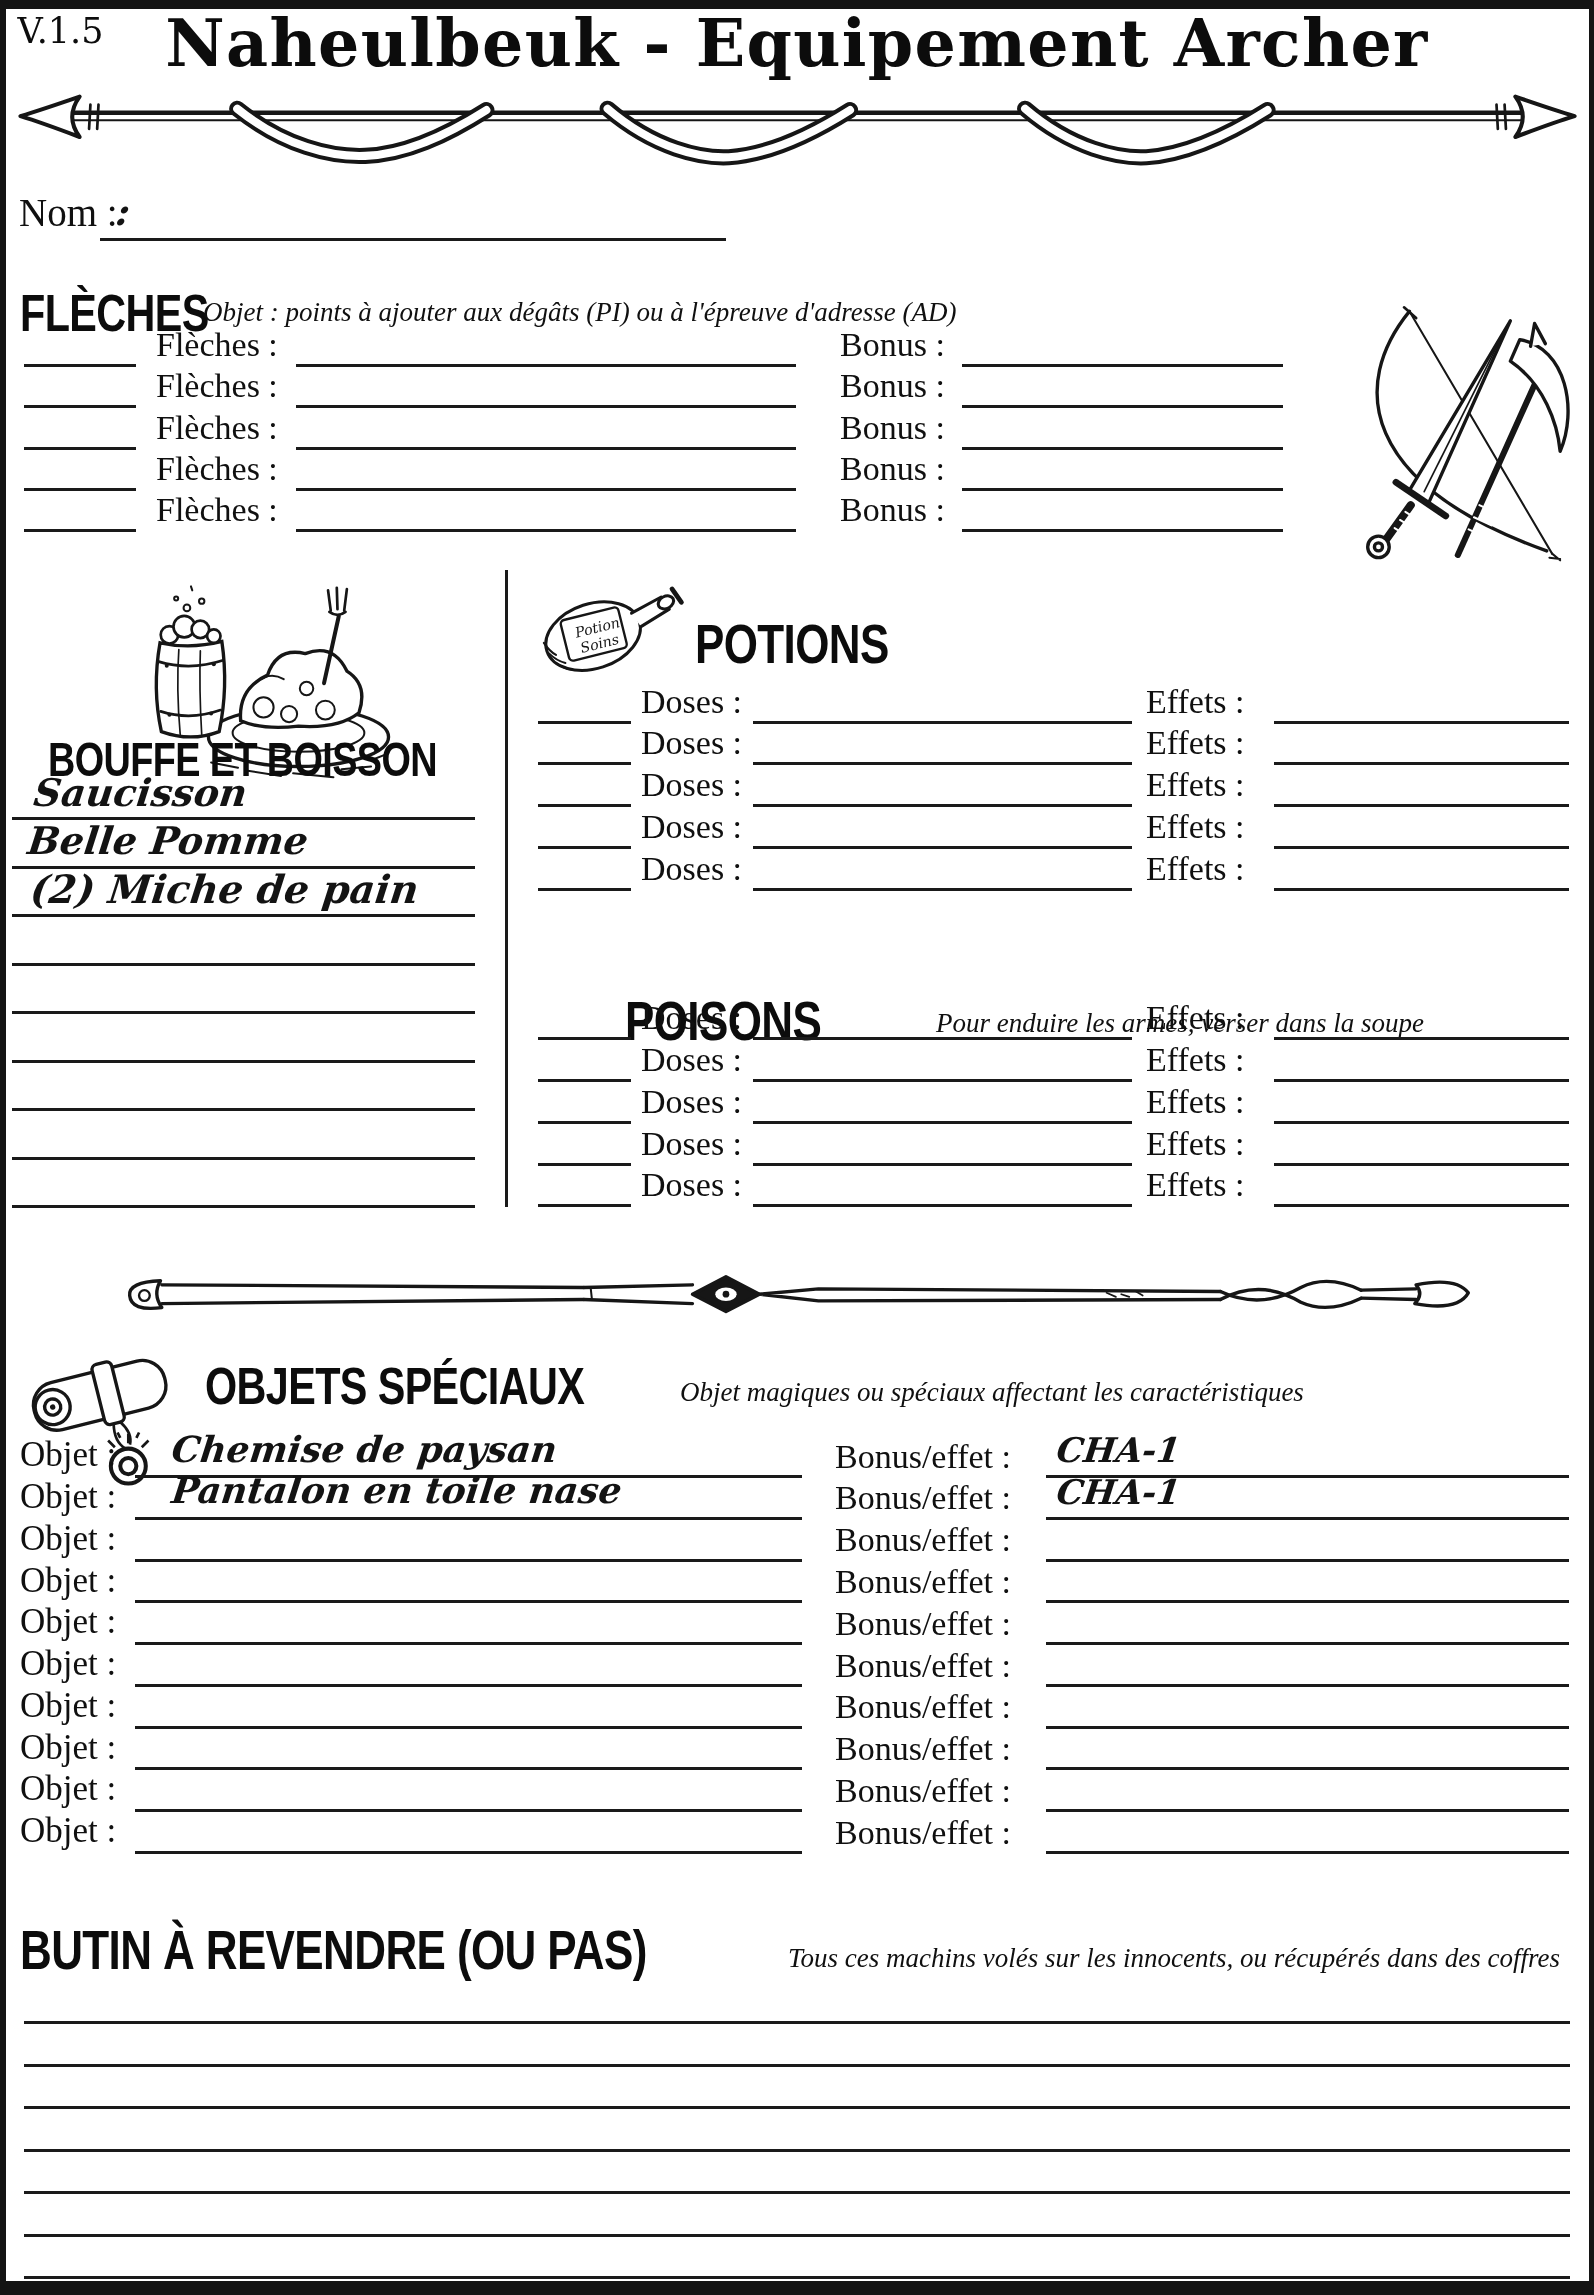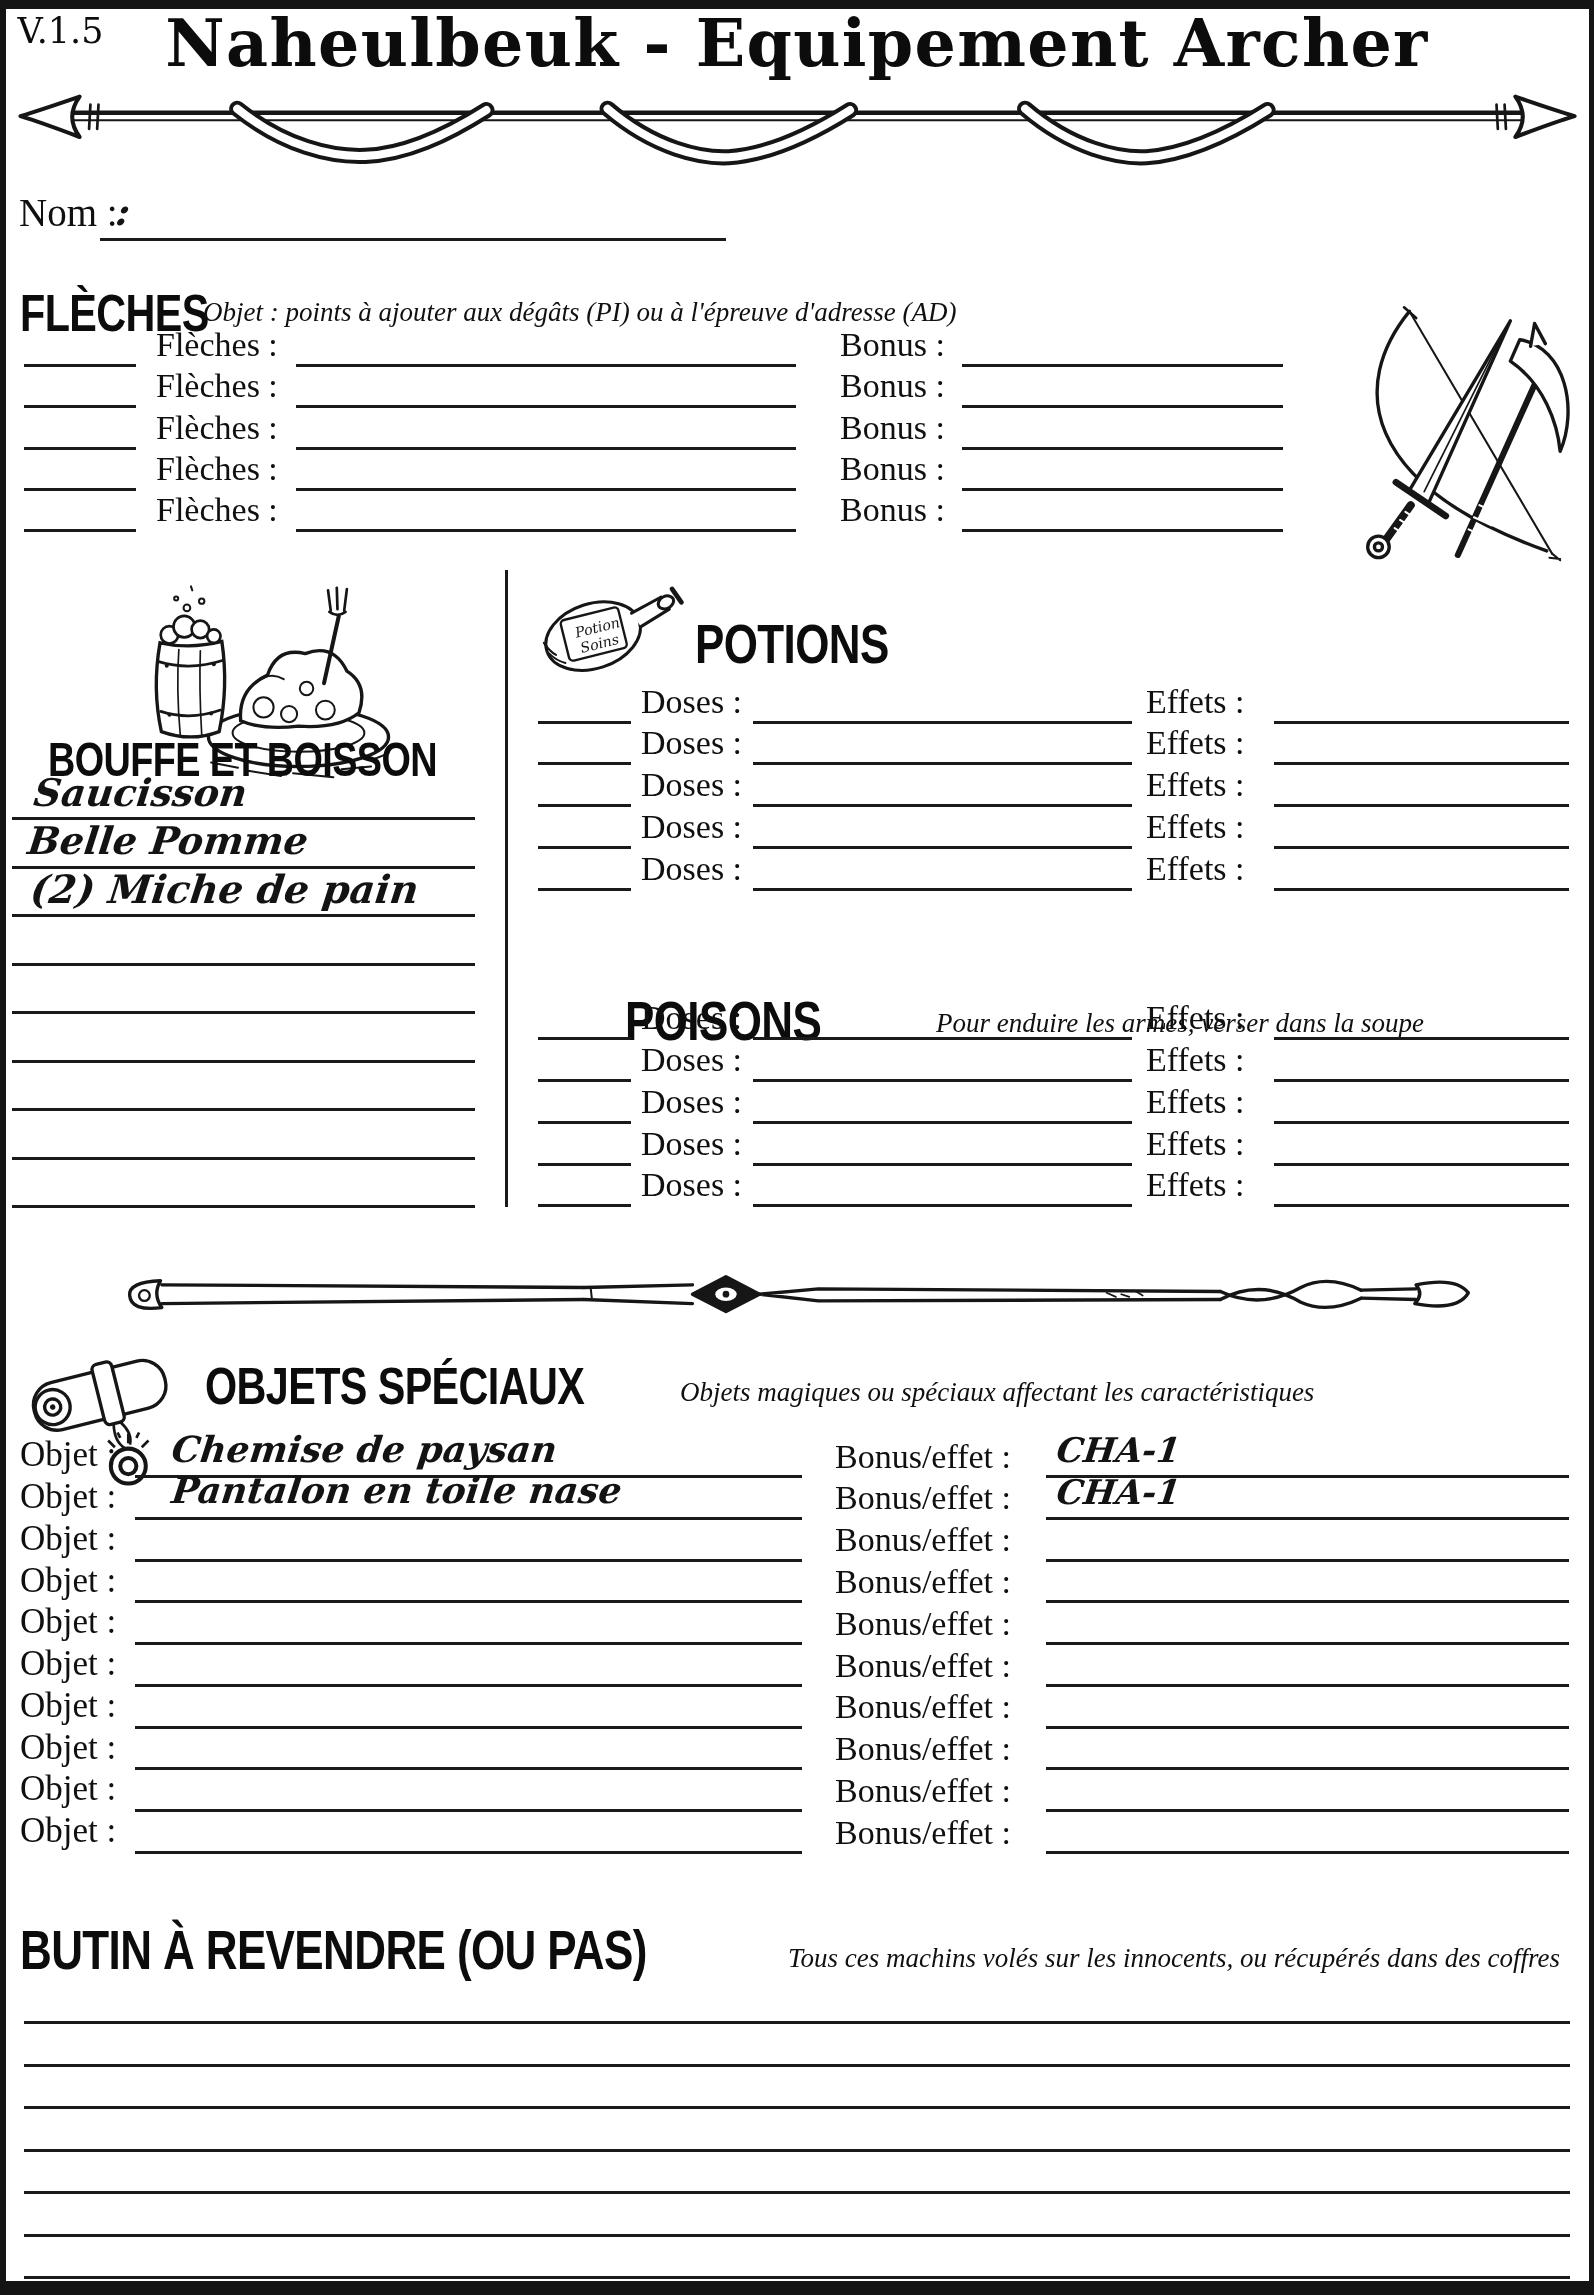--- a/index.html
+++ b/index.html
@@ -317,21 +317,21 @@
         <path d="M150,134 q14,20 6,36" fill="none" stroke-width="4"></path>
       </g>
       <g stroke="#161616" fill="none" stroke-width="6">
         <circle cx="170" cy="196" r="26" fill="#ffffff"></circle>
         <circle cx="170" cy="196" r="12"></circle>
         <path d="M170,162 l0,-14 M150,168 l-10,-10 M190,168 l10,-10 M158,154 l-4,-8 M182,154 l4,-8" stroke-width="4"></path>
       </g>
     </svg>
 
     <div class="h" style="left:205px;top:1359px;font-size:47px">OBJETS SPÉCIAUX</div>
-    <div class="sub" style="left:680px;top:1378px;font-size:27px">Objets magiques ou spéciaux affectant les caractéristiques</div>
+    <div class="sub" style="left:680px;top:1378px;font-size:27px">Objet magiques ou spéciaux affectant les caractéristiques</div>
 
     <div class="lab" style="left:20px;top:1437px;font-size:35px">Objet :</div>
     <div class="hand" style="left:172px;top:1431px;font-size:36px">Chemise de paysan</div>
     <div class="line" style="left:135px;top:1475px;width:667px"></div>
     <div class="lab" style="left:835px;top:1439px;font-size:34px">Bonus/effet :</div>
     <div class="hand" style="left:1057px;top:1433px;font-size:34px">CHA-1</div>
     <div class="line" style="left:1046px;top:1475px;width:523px"></div>
 
     <div class="lab" style="left:20px;top:1479px;font-size:35px">Objet :</div>
     <div class="hand" style="left:172px;top:1472px;font-size:36px">Pantalon en toile nase</div>

